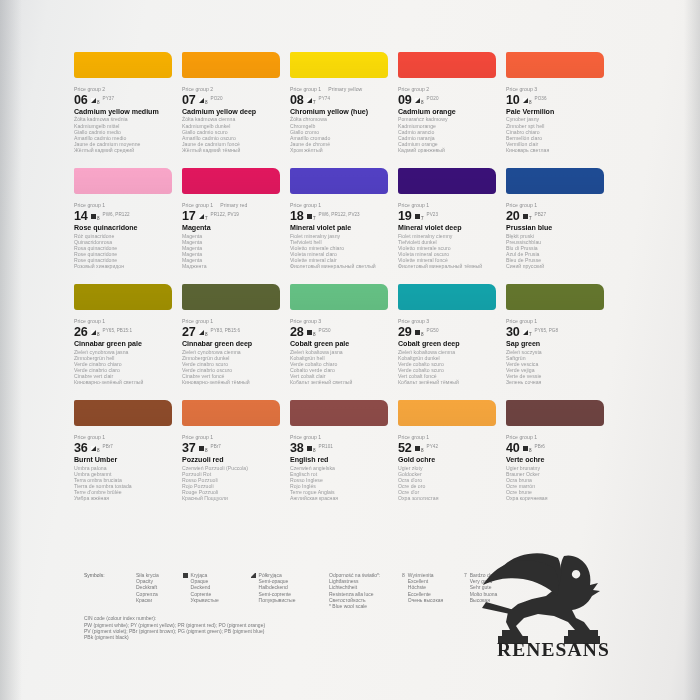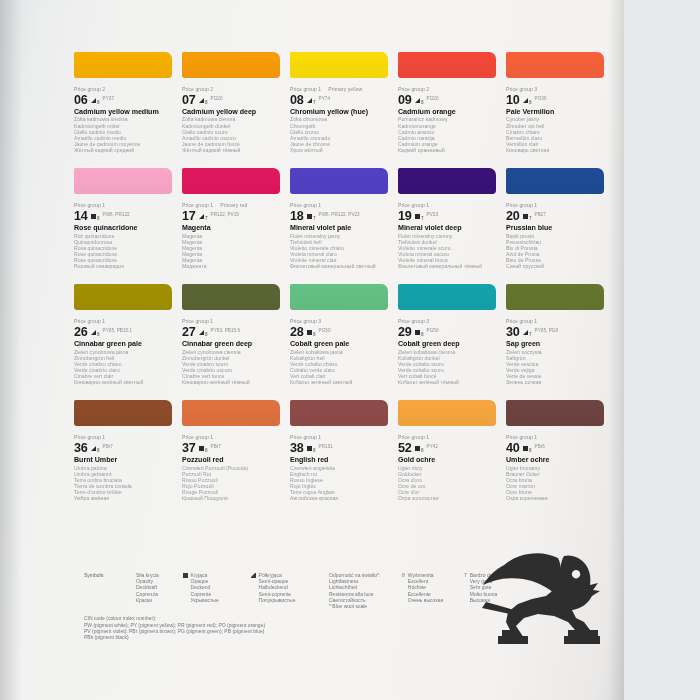--- a/index.html
+++ b/index.html
@@ -8,21 +8,21 @@
   }
   body {
     width: 700px;
     height: 700px;
     background: #e8e9ea;
     font-family: "Liberation Sans", sans-serif;
     overflow: hidden;
   }
   #page {
     position: relative;
-    width: 624px;
+    width: 700px;
     height: 700px;
     background: linear-gradient(100deg, #e2e3e5 0%, #eceded 6%, #f2f2f1 18%, #f5f4f2 50%, #f3f2f0 82%, #eae9e8 96%, #dcdcdd 100%);
     box-sizing: border-box;
   }
   
   #page::before {
     content: "";
     position: absolute;
     left: 0; top: 0; bottom: 0;
     width: 22px;
@@ -628,21 +628,21 @@
         </div>
         <div class="cell">
           <div class="swatch" style="background: rgb(110, 67, 65);"></div>
           <div class="pricegroup"><span>Price group 1</span></div>
           <div class="idline">
             <span class="idnum">40</span>
             <span class="opacity-mark"></span>
             <span class="lf">8</span>
             <span class="pig">PBr6</span>
           </div>
-          <div class="name-en">Umber ochre</div>
+          <div class="name-en">Verte ochre</div>
           <div class="names">
             <div>Ugier brunatny</div>
             <div>Brauner Ocker</div>
             <div>Ocra bruna</div>
             <div>Ocre marrón</div>
             <div>Ocre brune</div>
             <div>Охра коричневая</div>
           </div>
         </div>
       </div>
@@ -729,15 +729,16 @@
       <g fill="#2e2e2e">
         <path d="M84 4 C92 2 101 6 106 13 C110 19 111 26 110 33 L118 31 L113 38 L120 39 L112 44 C108 52 100 57 92 58 L96 66 L104 70 L110 78 L118 78 L118 86 L88 86 L88 78 L95 78 L88 70 L74 64 L58 62 L44 66 L36 74 L40 80 L44 86 L22 86 L22 78 L30 78 L26 70 L28 60 L38 52 L52 47 L66 44 L76 36 L80 24 C80 16 81 9 84 4 Z"></path>
         <path d="M96 18 a4.2 4.2 0 1 0 0.1 0 Z" fill="#f3f2f0"></path>
         <path d="M78 6 C66 0 52 0 40 4 C28 8 18 17 12 28 C22 22 34 19 46 20 C58 21 70 26 79 34 C82 25 82 14 78 6 Z"></path>
         <path d="M74 16 C60 8 44 6 29 11 C18 15 9 23 3 33 C15 27 29 25 43 27 C56 29 68 35 77 44 C80 35 79 24 74 16 Z"></path>
         <path d="M2 56 L30 62 L34 58 L6 50 Z"></path>
         <path d="M18 84 L48 84 L48 92 L18 92 Z"></path>
         <path d="M84 84 L120 84 L120 92 L84 92 Z"></path>
       </g>
     </svg>
+    <div id="renesans">RENESANS</div>
   </div>
 
 </div>
 
 </body></html>

